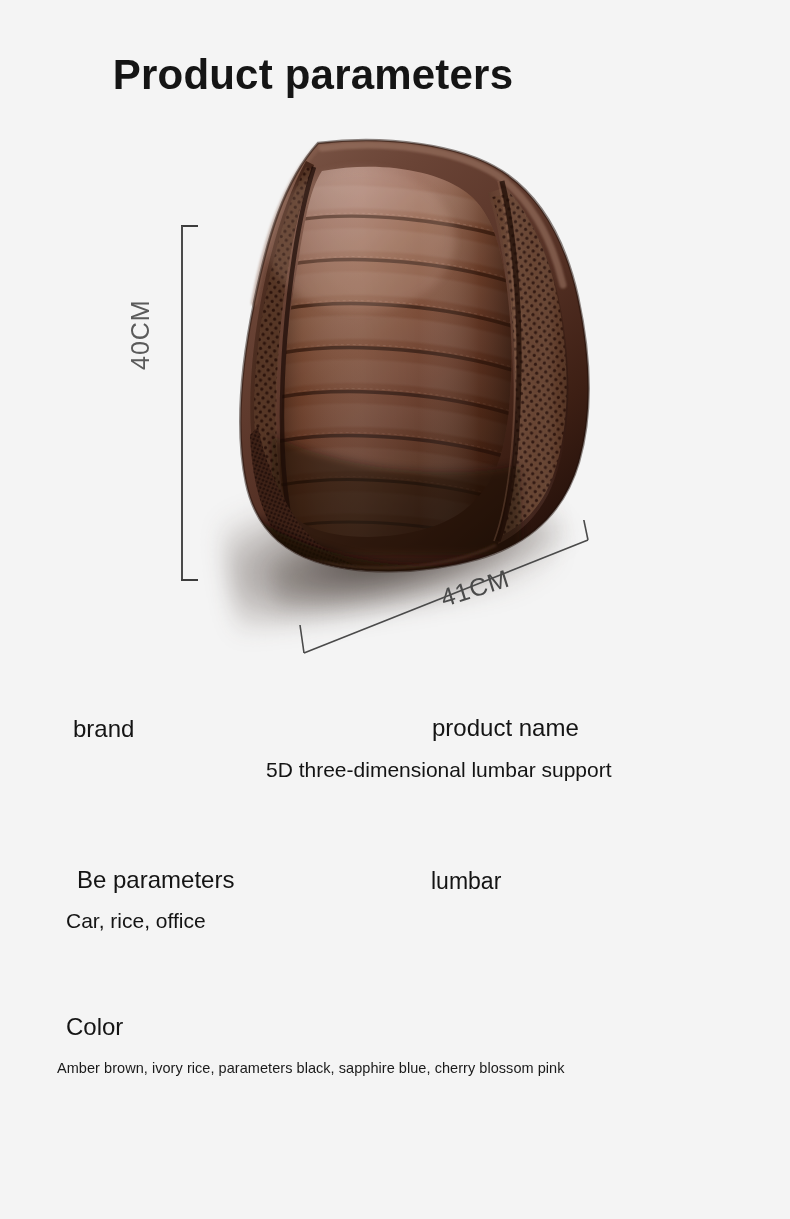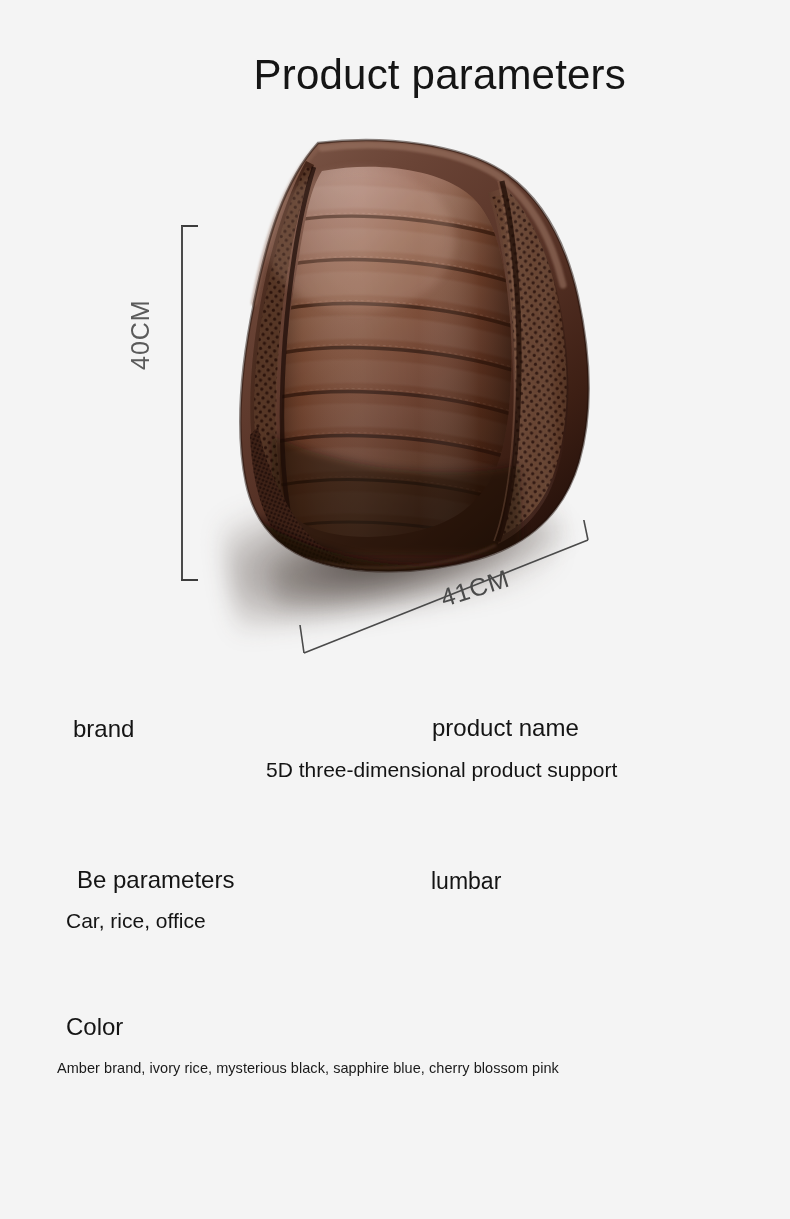--- a/index.html
+++ b/index.html
@@ -22,23 +22,23 @@
     inset: 0;
     background: #f4f4f4;
   }
 
   
   .page-title {
     position: absolute;
     top: 52px;
     left: 0;
     width: 626px;
-    text-align: right;
+    text-align: center;
     font-size: 42px;
-    font-weight: 400;
+    font-weight: 700;
     letter-spacing: 0.2px;
     color: #151515;
     line-height: 1.1;
   }
 
   
   .product-stage {
     position: absolute;
     left: 150px;
     top: 130px;
@@ -391,23 +391,23 @@
       <path d="M6,133 L2,105" fill="none" stroke="#4a4a4a" stroke-width="1.6"></path>
 
       <path d="M290,20 L285,-4" fill="none" stroke="#4a4a4a" stroke-width="1.6"></path>
     </svg>
   </div>
   <div class="dim-d-label">41CM</div>
 
   <div class="spec-label r1-l-label">brand</div>
 
   <div class="spec-label r1-r-label">product name</div>
-  <div class="spec-value r1-r-value">5D three-dimensional product support</div>
+  <div class="spec-value r1-r-value">5D three-dimensional lumbar support</div>
 
   <div class="spec-label r2-l-label">Be parameters</div>
   <div class="spec-value r2-l-value">Car, rice, office</div>
 
   <div class="spec-label r2-r-label">lumbar</div>
 
   <div class="spec-label r3-l-label">Color</div>
-  <div class="spec-value r3-l-value">Amber brand, ivory rice, mysterious black, sapphire blue, cherry blossom pink</div>
+  <div class="spec-value r3-l-value">Amber brown, ivory rice, parameters black, sapphire blue, cherry blossom pink</div>
 
 </div>
 
 </body></html>

